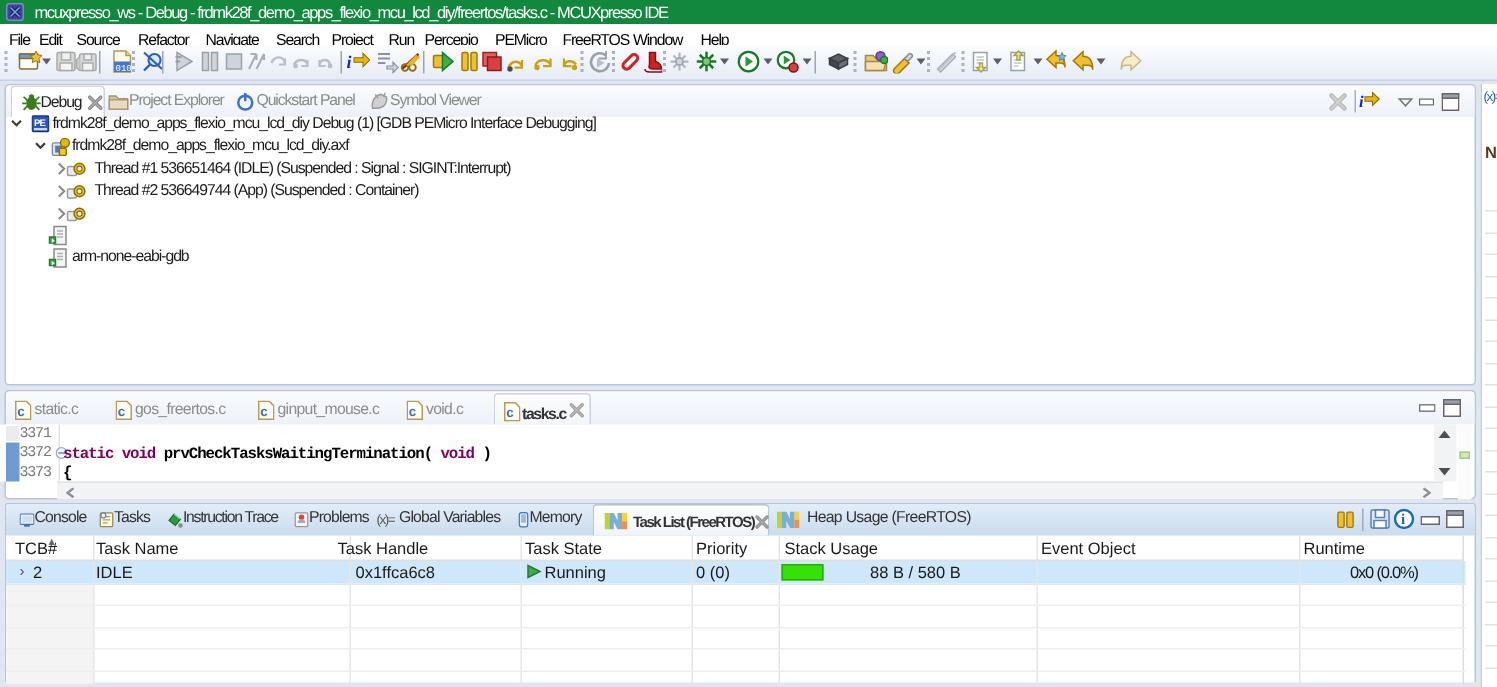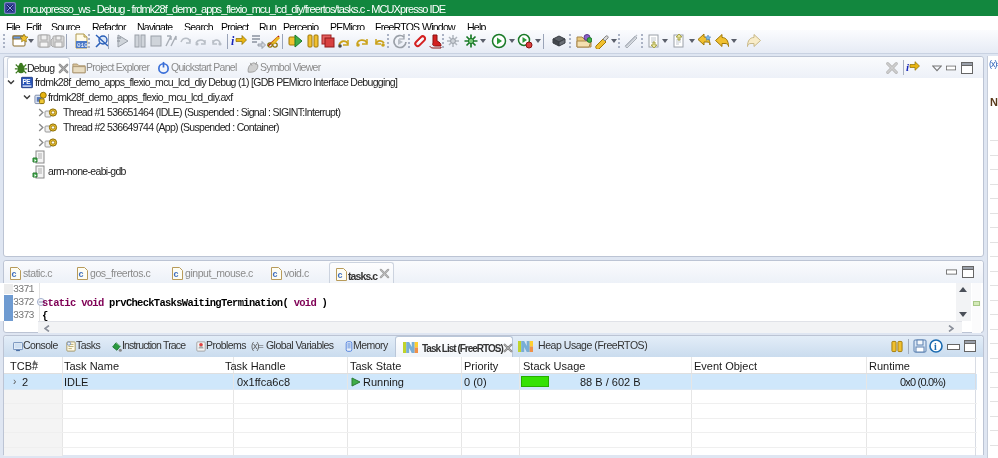--- a/index.html
+++ b/index.html
@@ -574,21 +574,21 @@
     <div class="hdr" style="left:865px">Runtime</div>
     <div class="cell" style="left:9px;color:#555;font-size:10px">›</div>
     <div class="cell" style="left:18px">2</div>
     <div class="cell" style="left:60px">IDLE</div>
     <div class="cell" style="left:233px">0x1ffca6c8</div>
     <div class="cell" style="left:347px"><svg width="10" height="10" viewBox="0 0 10 10" style="vertical-align:-1px">
           <path d="M1 1 l8 4 -8 4z" fill="#3fae49" stroke="#2a7a33"></path>
         </svg><span style="margin-left:2px">Running</span></div>
     <div class="cell" style="left:460px">0 (0)</div>
     <div style="position:absolute;left:517px;top:19px;width:28px;height:11px;background:#35e205;border:1px solid #27ae00"></div>
-    <div class="cell" style="left:576px">88 B / 602 B</div>
+    <div class="cell" style="left:576px">88 B / 580 B</div>
     <div class="cell" style="left:896px;letter-spacing:-0.8px">0x0 (0.0%)</div>
   </div>
 </div>
 <div class="abs" id="sliver">
   <div style="position:absolute;left:1px;top:3px;color:#2a5fb8;font-size:9px;letter-spacing:-1px">(x)=</div>
   <div style="position:absolute;left:2px;top:40px;color:#5a3a1a;font-weight:bold;font-size:11px">N</div>
   <div id="slines">
       <div style="position:absolute;left:2px;top:84px;width:9px;height:1px;background:#e2e2e2"></div>
       <div style="position:absolute;left:2px;top:98.5px;width:9px;height:1px;background:#e2e2e2"></div>
       <div style="position:absolute;left:2px;top:113px;width:9px;height:1px;background:#e2e2e2"></div>

